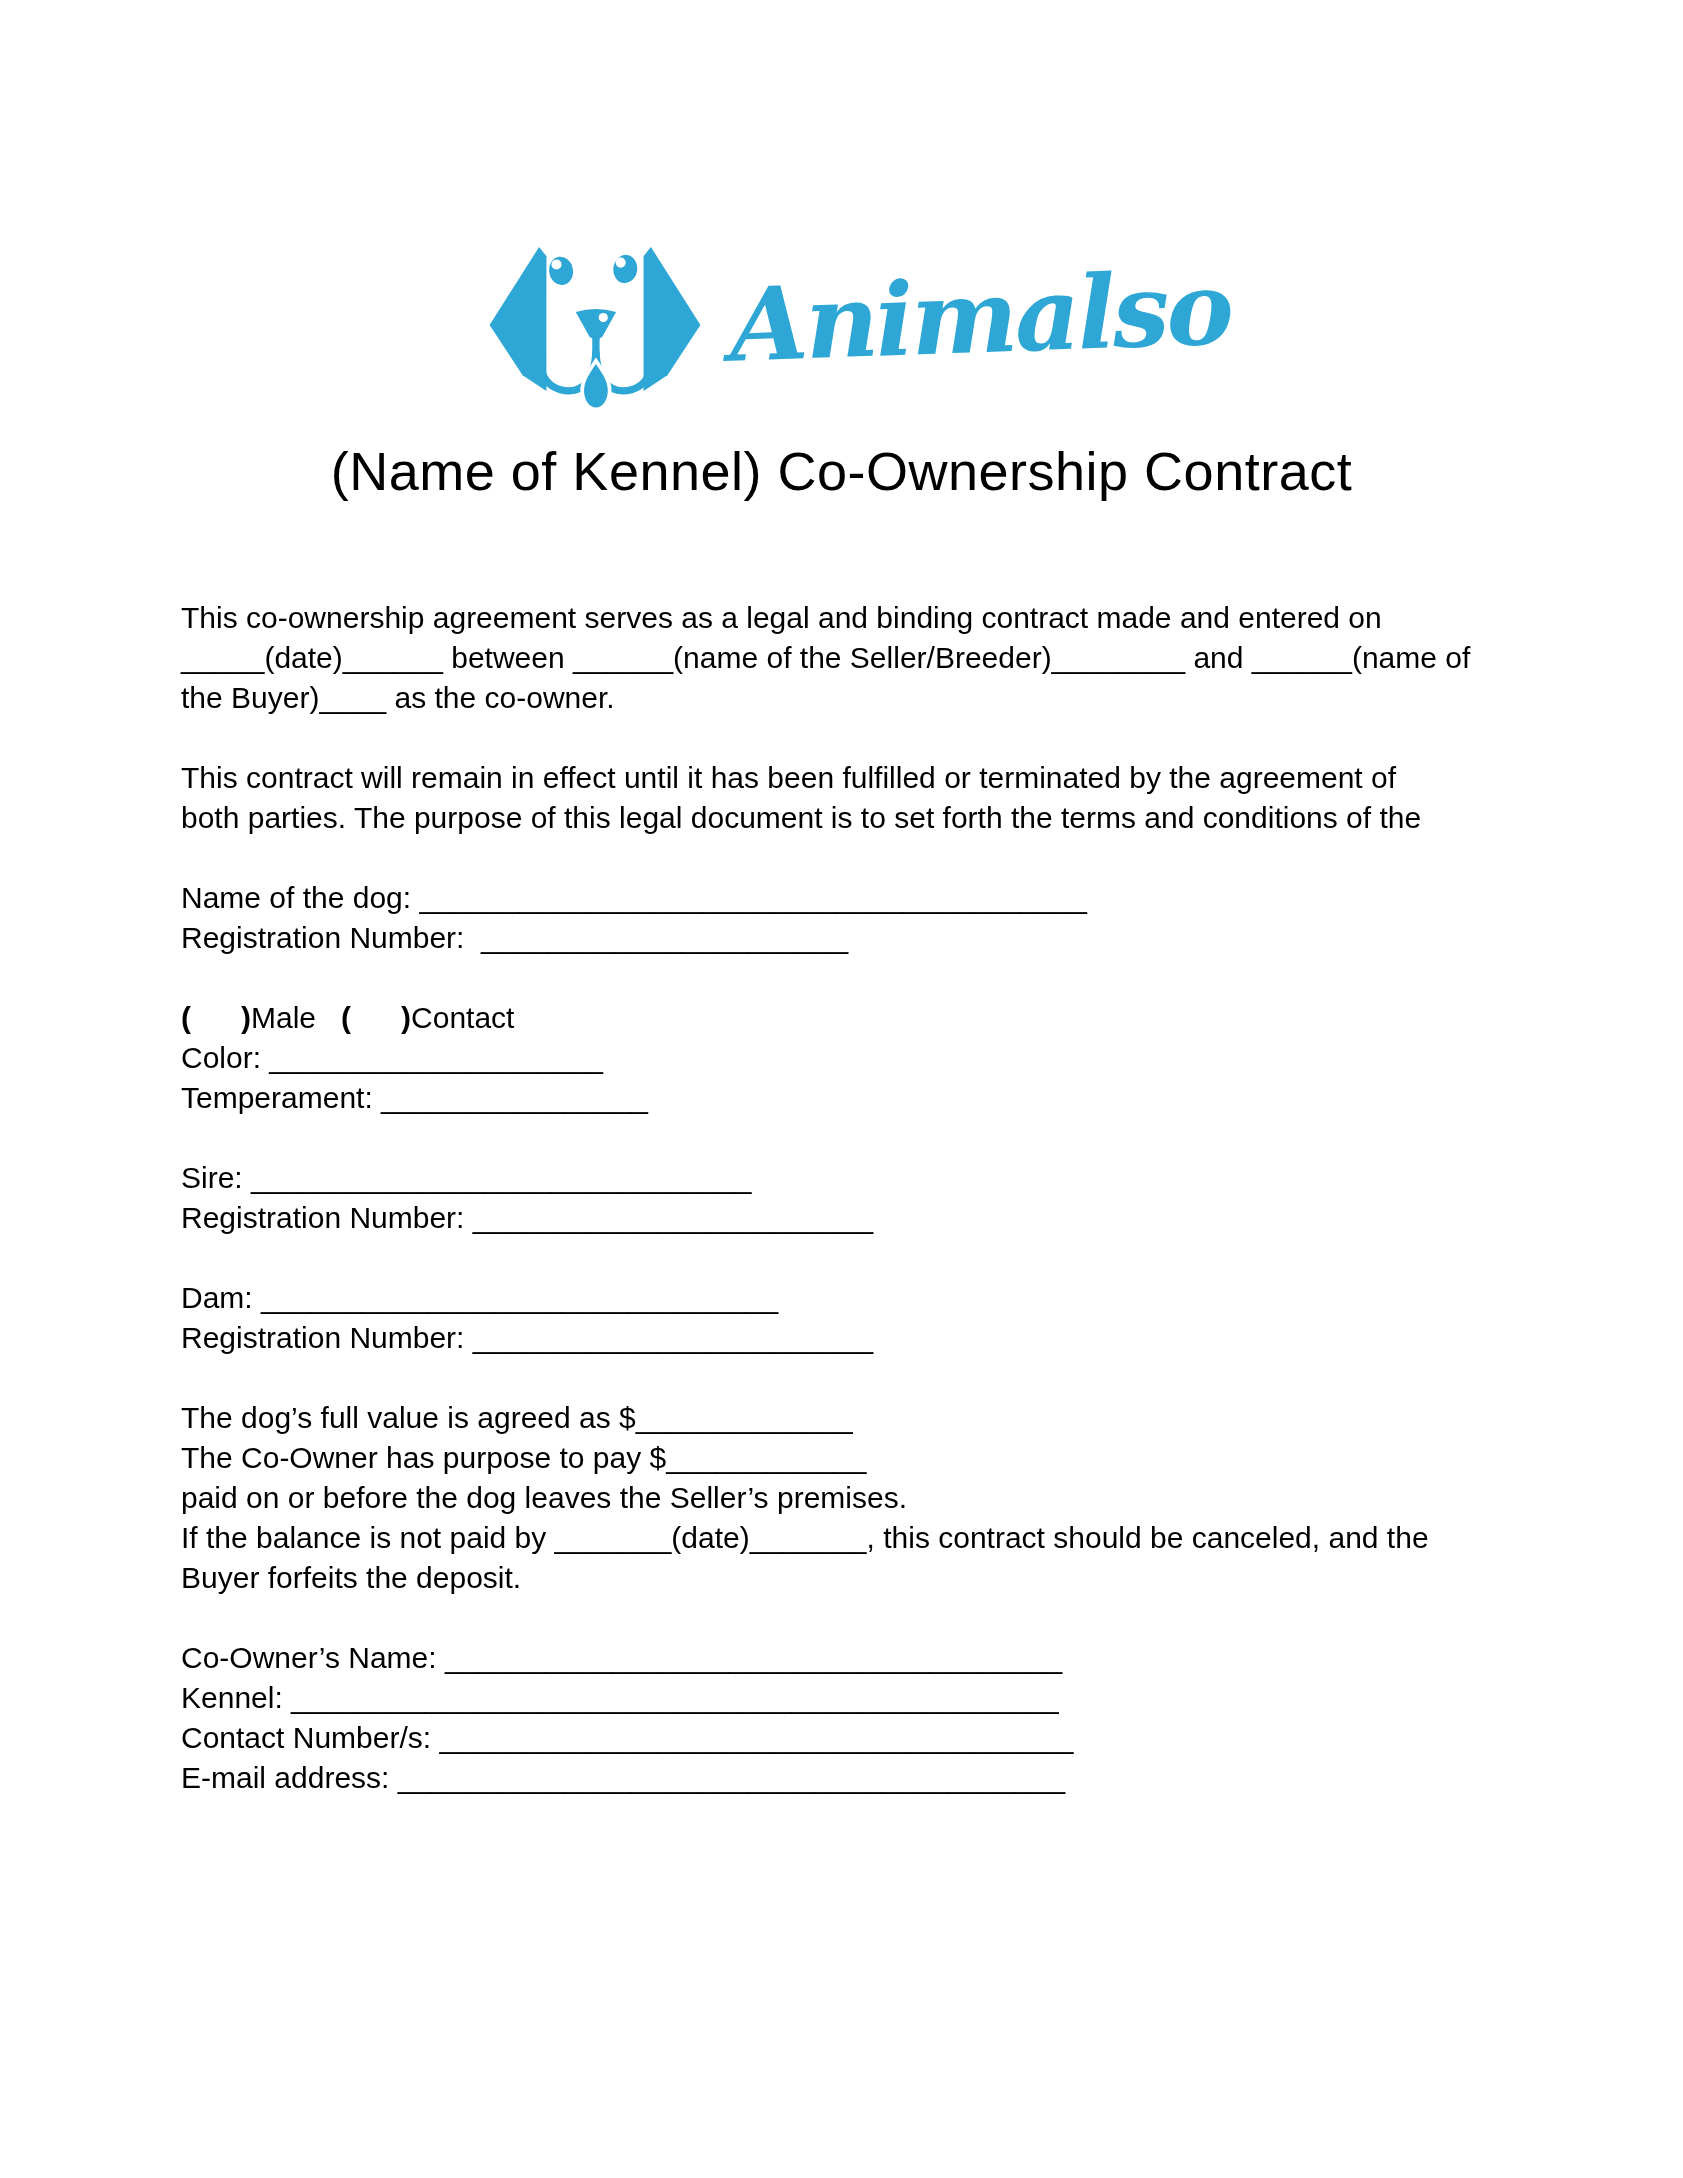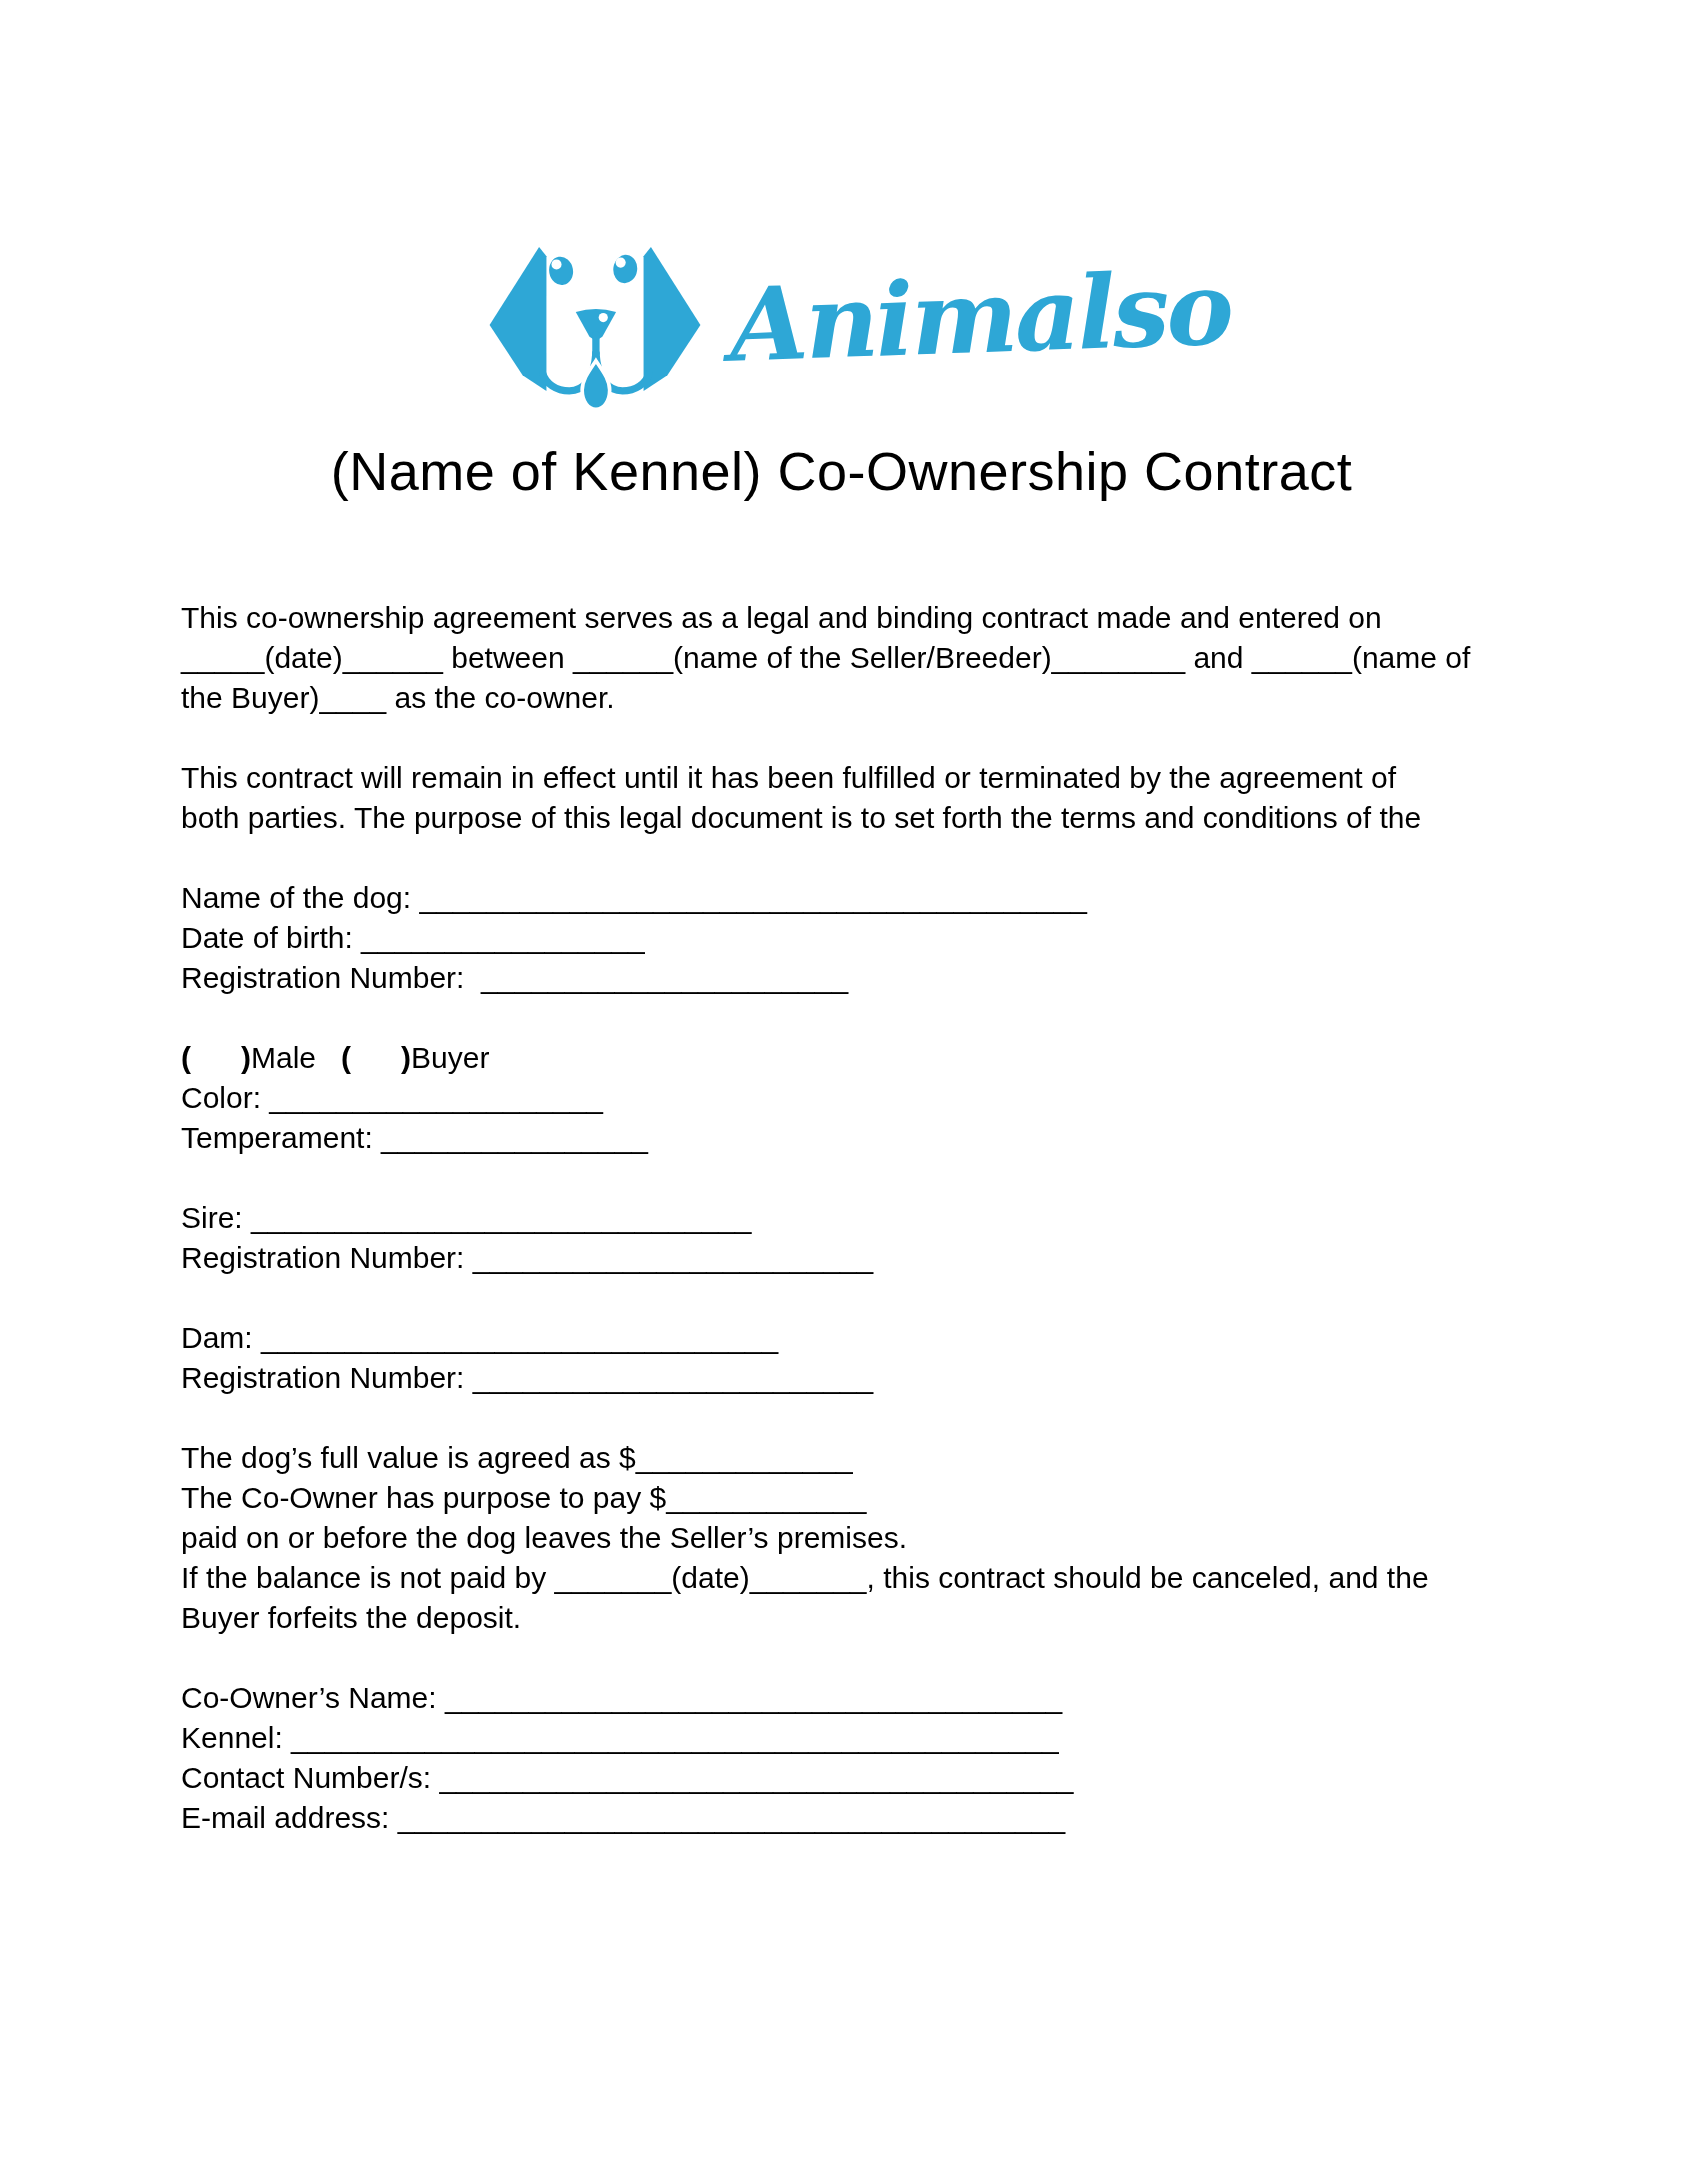--- a/index.html
+++ b/index.html
@@ -82,24 +82,23 @@
 
   <main class="doc">
       <div class="doc-line">This co-ownership agreement serves as a legal and binding contract made and entered on</div>
       <div class="doc-line">_____(date)______ between ______(name of the Seller/Breeder)________ and ______(name of</div>
       <div class="doc-line">the Buyer)____ as the co-owner.</div>
       <div class="doc-line"> </div>
       <div class="doc-line">This contract will remain in effect until it has been fulfilled or terminated by the agreement of</div>
       <div class="doc-line">both parties. The purpose of this legal document is to set forth the terms and conditions of the</div>
       <div class="doc-line"> </div>
       <div class="doc-line">Name of the dog: ________________________________________</div>
-      <div class="doc-line">Date of birth: _________________</div>
       <div class="doc-line">Registration Number:  ______________________</div>
       <div class="doc-line"> </div>
-      <div class="doc-line"><span class="bold">(      )</span><span>Male   </span><span class="bold">(      )</span><span>Buyer</span></div>
+      <div class="doc-line"><span class="bold">(      )</span><span>Male   </span><span class="bold">(      )</span><span>Contact</span></div>
       <div class="doc-line">Color: ____________________</div>
       <div class="doc-line">Temperament: ________________</div>
       <div class="doc-line"> </div>
       <div class="doc-line">Sire: ______________________________</div>
       <div class="doc-line">Registration Number: ________________________</div>
       <div class="doc-line"> </div>
       <div class="doc-line">Dam: _______________________________</div>
       <div class="doc-line">Registration Number: ________________________</div>
       <div class="doc-line"> </div>
       <div class="doc-line">The dog’s full value is agreed as $_____________</div>

